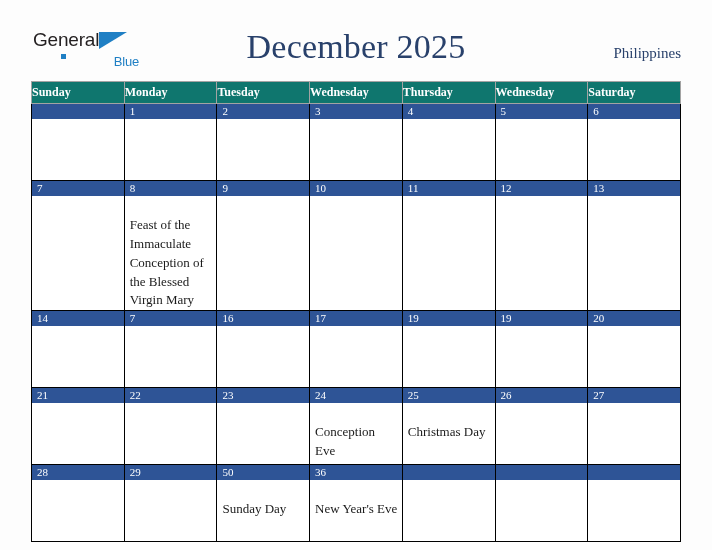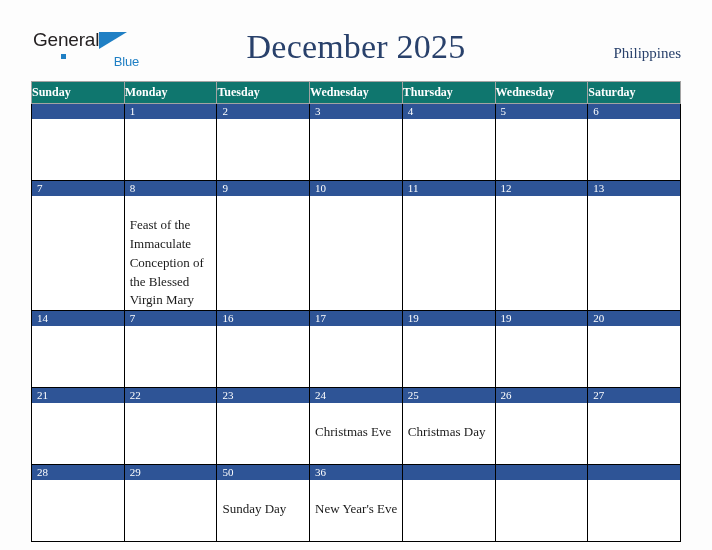--- a/index.html
+++ b/index.html
@@ -278,21 +278,21 @@
           <td>
             <div class="daynum">22</div>
             <div class="events"></div>
           </td>
           <td>
             <div class="daynum">23</div>
             <div class="events"></div>
           </td>
           <td>
             <div class="daynum">24</div>
-            <div class="events">Christmas Eve</div>
+            <div class="events">Conception Eve</div>
           </td>
           <td>
             <div class="daynum">25</div>
             <div class="events">Christmas Day</div>
           </td>
           <td>
             <div class="daynum">26</div>
             <div class="events"></div>
           </td>
           <td>

